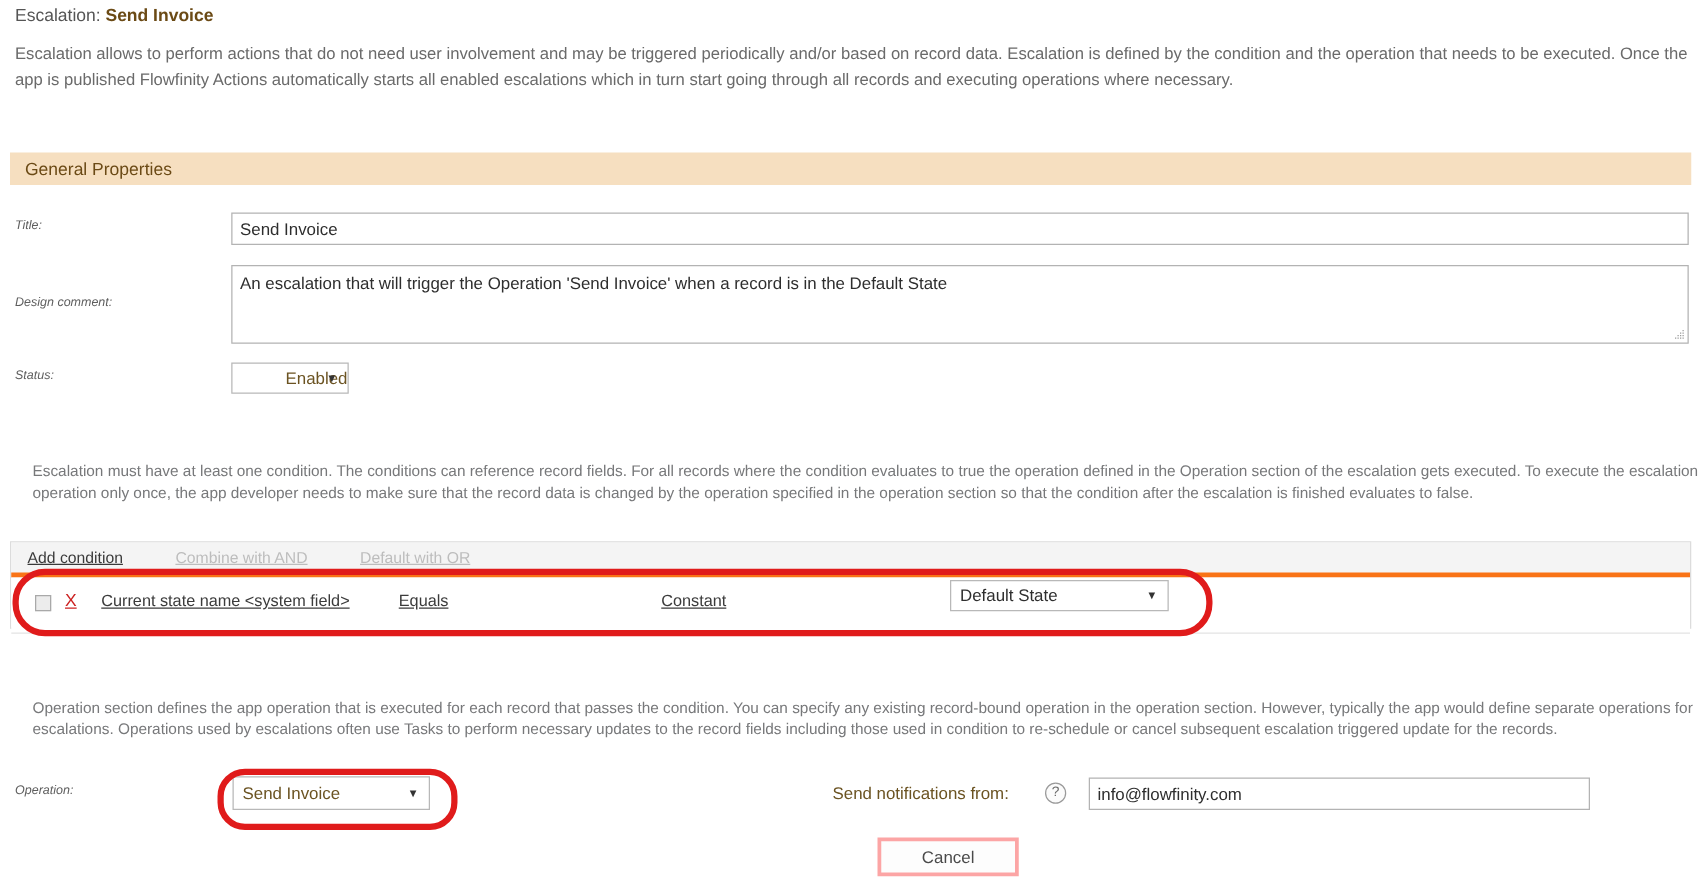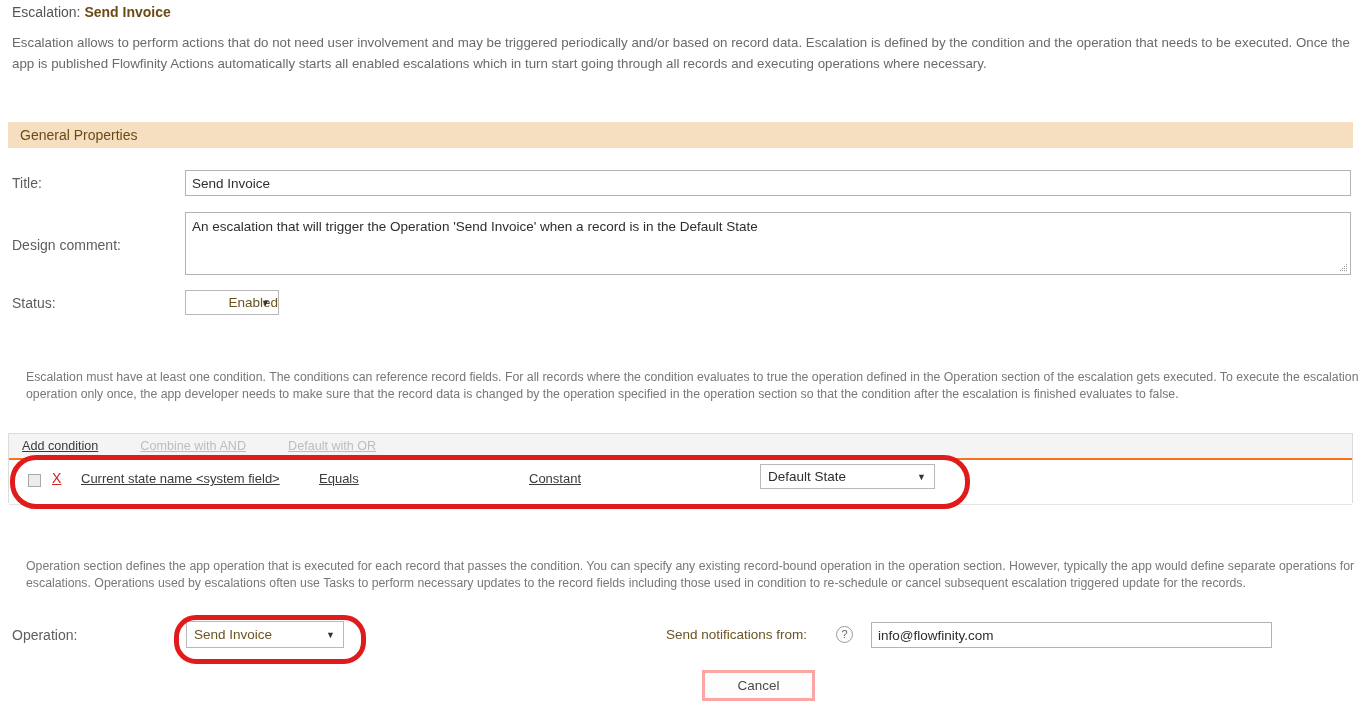--- a/index.html
+++ b/index.html
@@ -75,23 +75,24 @@
     font-size: 12.3px;
     line-height: 16.5px;
     color: #77787a;
   }
   #desc-condition { top: 369px; }
   #desc-operation { top: 558px; }
 
   
   .lbl {
     position: absolute;
-    font-size: 14px;
+    font-size: 10px;
     color: #5e5e5e;
     white-space: nowrap;
+    font-style: italic;
   }
   #lbl-title    { left: 12px; top: 175px; }
   #lbl-comment  { left: 12px; top: 237px; }
   #lbl-status   { left: 12px; top: 295px; }
   #lbl-operation{ left: 12px; top: 627px; }
 
   .txt-input {
     position: absolute;
     box-sizing: border-box;
     border: 1px solid #b3b3b3;
@@ -183,21 +184,21 @@
     top: 433px;
     width: 1345px;
     height: 70px;
     box-sizing: border-box;
     border: 1px solid #dcdcdc;
     background: #ffffff;
   }
   .cond-toolbar {
     height: 24px;
     background: #f4f4f4;
-    border-bottom: 2px solid #f97316;
+    border-bottom: 4px solid #f97316;
     display: flex;
     align-items: center;
     padding-left: 13px;
     gap: 42px;
   }
   .cond-toolbar a {
     font-size: 12.6px;
     text-decoration: underline;
     white-space: nowrap;
   }

